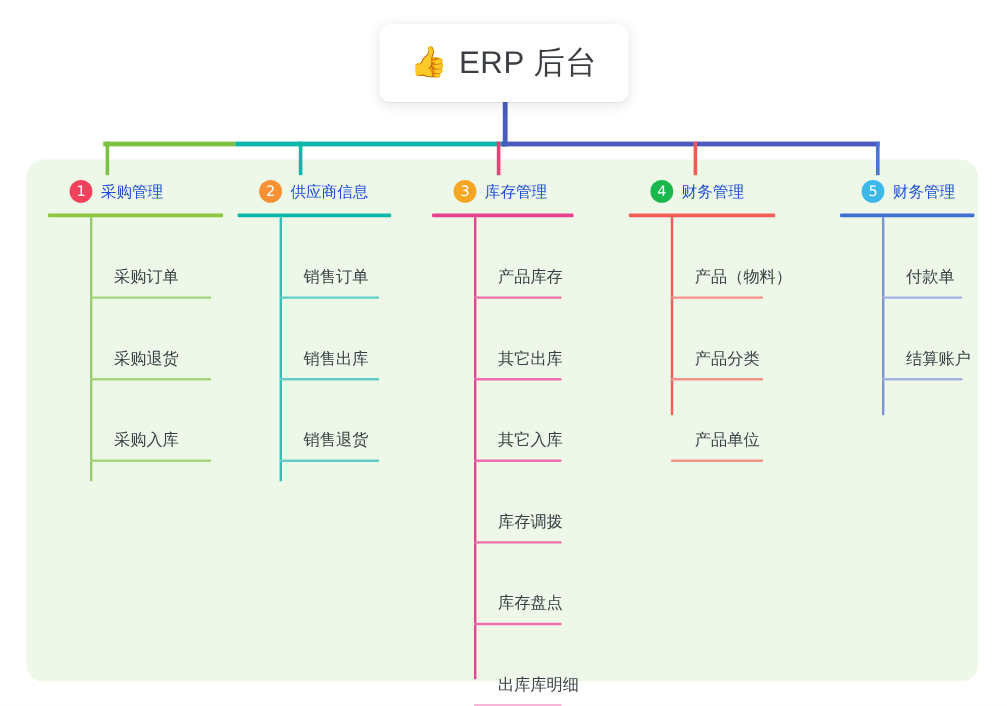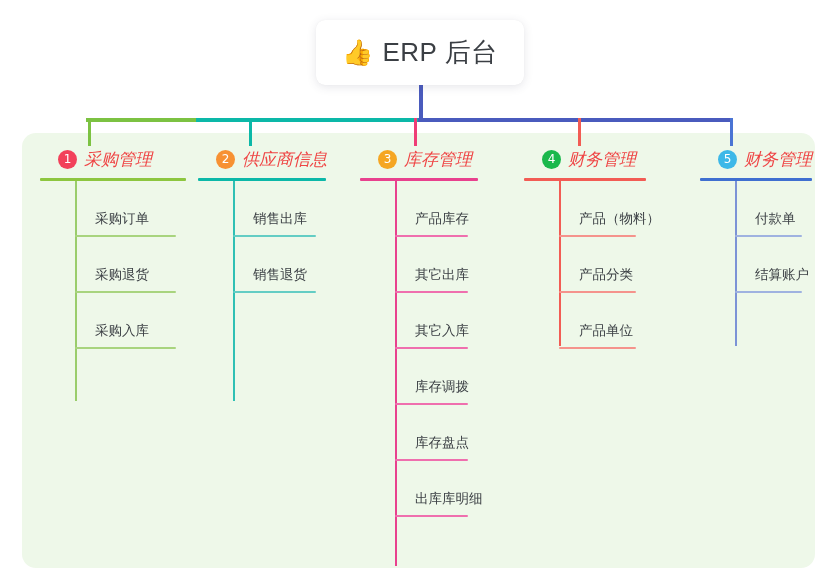--- a/index.html
+++ b/index.html
@@ -91,43 +91,42 @@
     width: 19px; height: 19px;
     border-radius: 50%;
     color: #ffffff;
     font-size: 12px;
     line-height: 19px;
     text-align: center;
     flex: 0 0 auto;
     font-family: "DejaVu Sans", sans-serif;
   }
   .col-title {
-    font-size: 17px;
-    color: #ef4444;
+    font-size: 13px;
+    color: #1d4ed8;
     white-space: nowrap;
-    font-style: italic;
   }
   .head-rule {
     height: 3px;
     margin-top: 5px;
     border-radius: 1px;
   }
   .branch {
     position: relative;
     padding-left: 35px;
   }
   .spine {
     position: absolute;
     left: 35px; top: 0;
     width: 2px;
     background: #9acd6b;
   }
   .leaf {
     position: relative;
-    height: 56px;
+    height: 68px;
   }
   .leaf-label {
     position: absolute;
     left: 20px;
     bottom: 9px;
     font-size: 13.5px;
     color: #3c4045;
     white-space: nowrap;
   }
   .leaf-rule {
@@ -188,20 +187,24 @@
       </div>
       <div class="column" style="left: 198px; top: 146px; width: 128px;">
         <div class="col-head">
           <span class="badge" style="background: rgb(247, 145, 51);">2</span>
           <span class="col-title">供应商信息</span>
         </div>
         <div class="head-rule" style="background: rgb(12, 184, 168); width: 128px;"></div>
         <div class="branch">
           <div class="spine" style="background: rgb(47, 192, 180); height: 220px;"></div>
           <div class="leaf">
+            <span class="leaf-label">销售订单</span>
+            <div class="leaf-rule" style="background: rgb(99, 205, 196); width: 83px;"></div>
+          </div>
+          <div class="leaf">
             <span class="leaf-label">销售出库</span>
             <div class="leaf-rule" style="background: rgb(99, 205, 196); width: 83px;"></div>
           </div>
           <div class="leaf">
             <span class="leaf-label">销售退货</span>
             <div class="leaf-rule" style="background: rgb(99, 205, 196); width: 83px;"></div>
           </div>
         </div>
       </div>
       <div class="column" style="left: 360px; top: 146px; width: 118px;">

